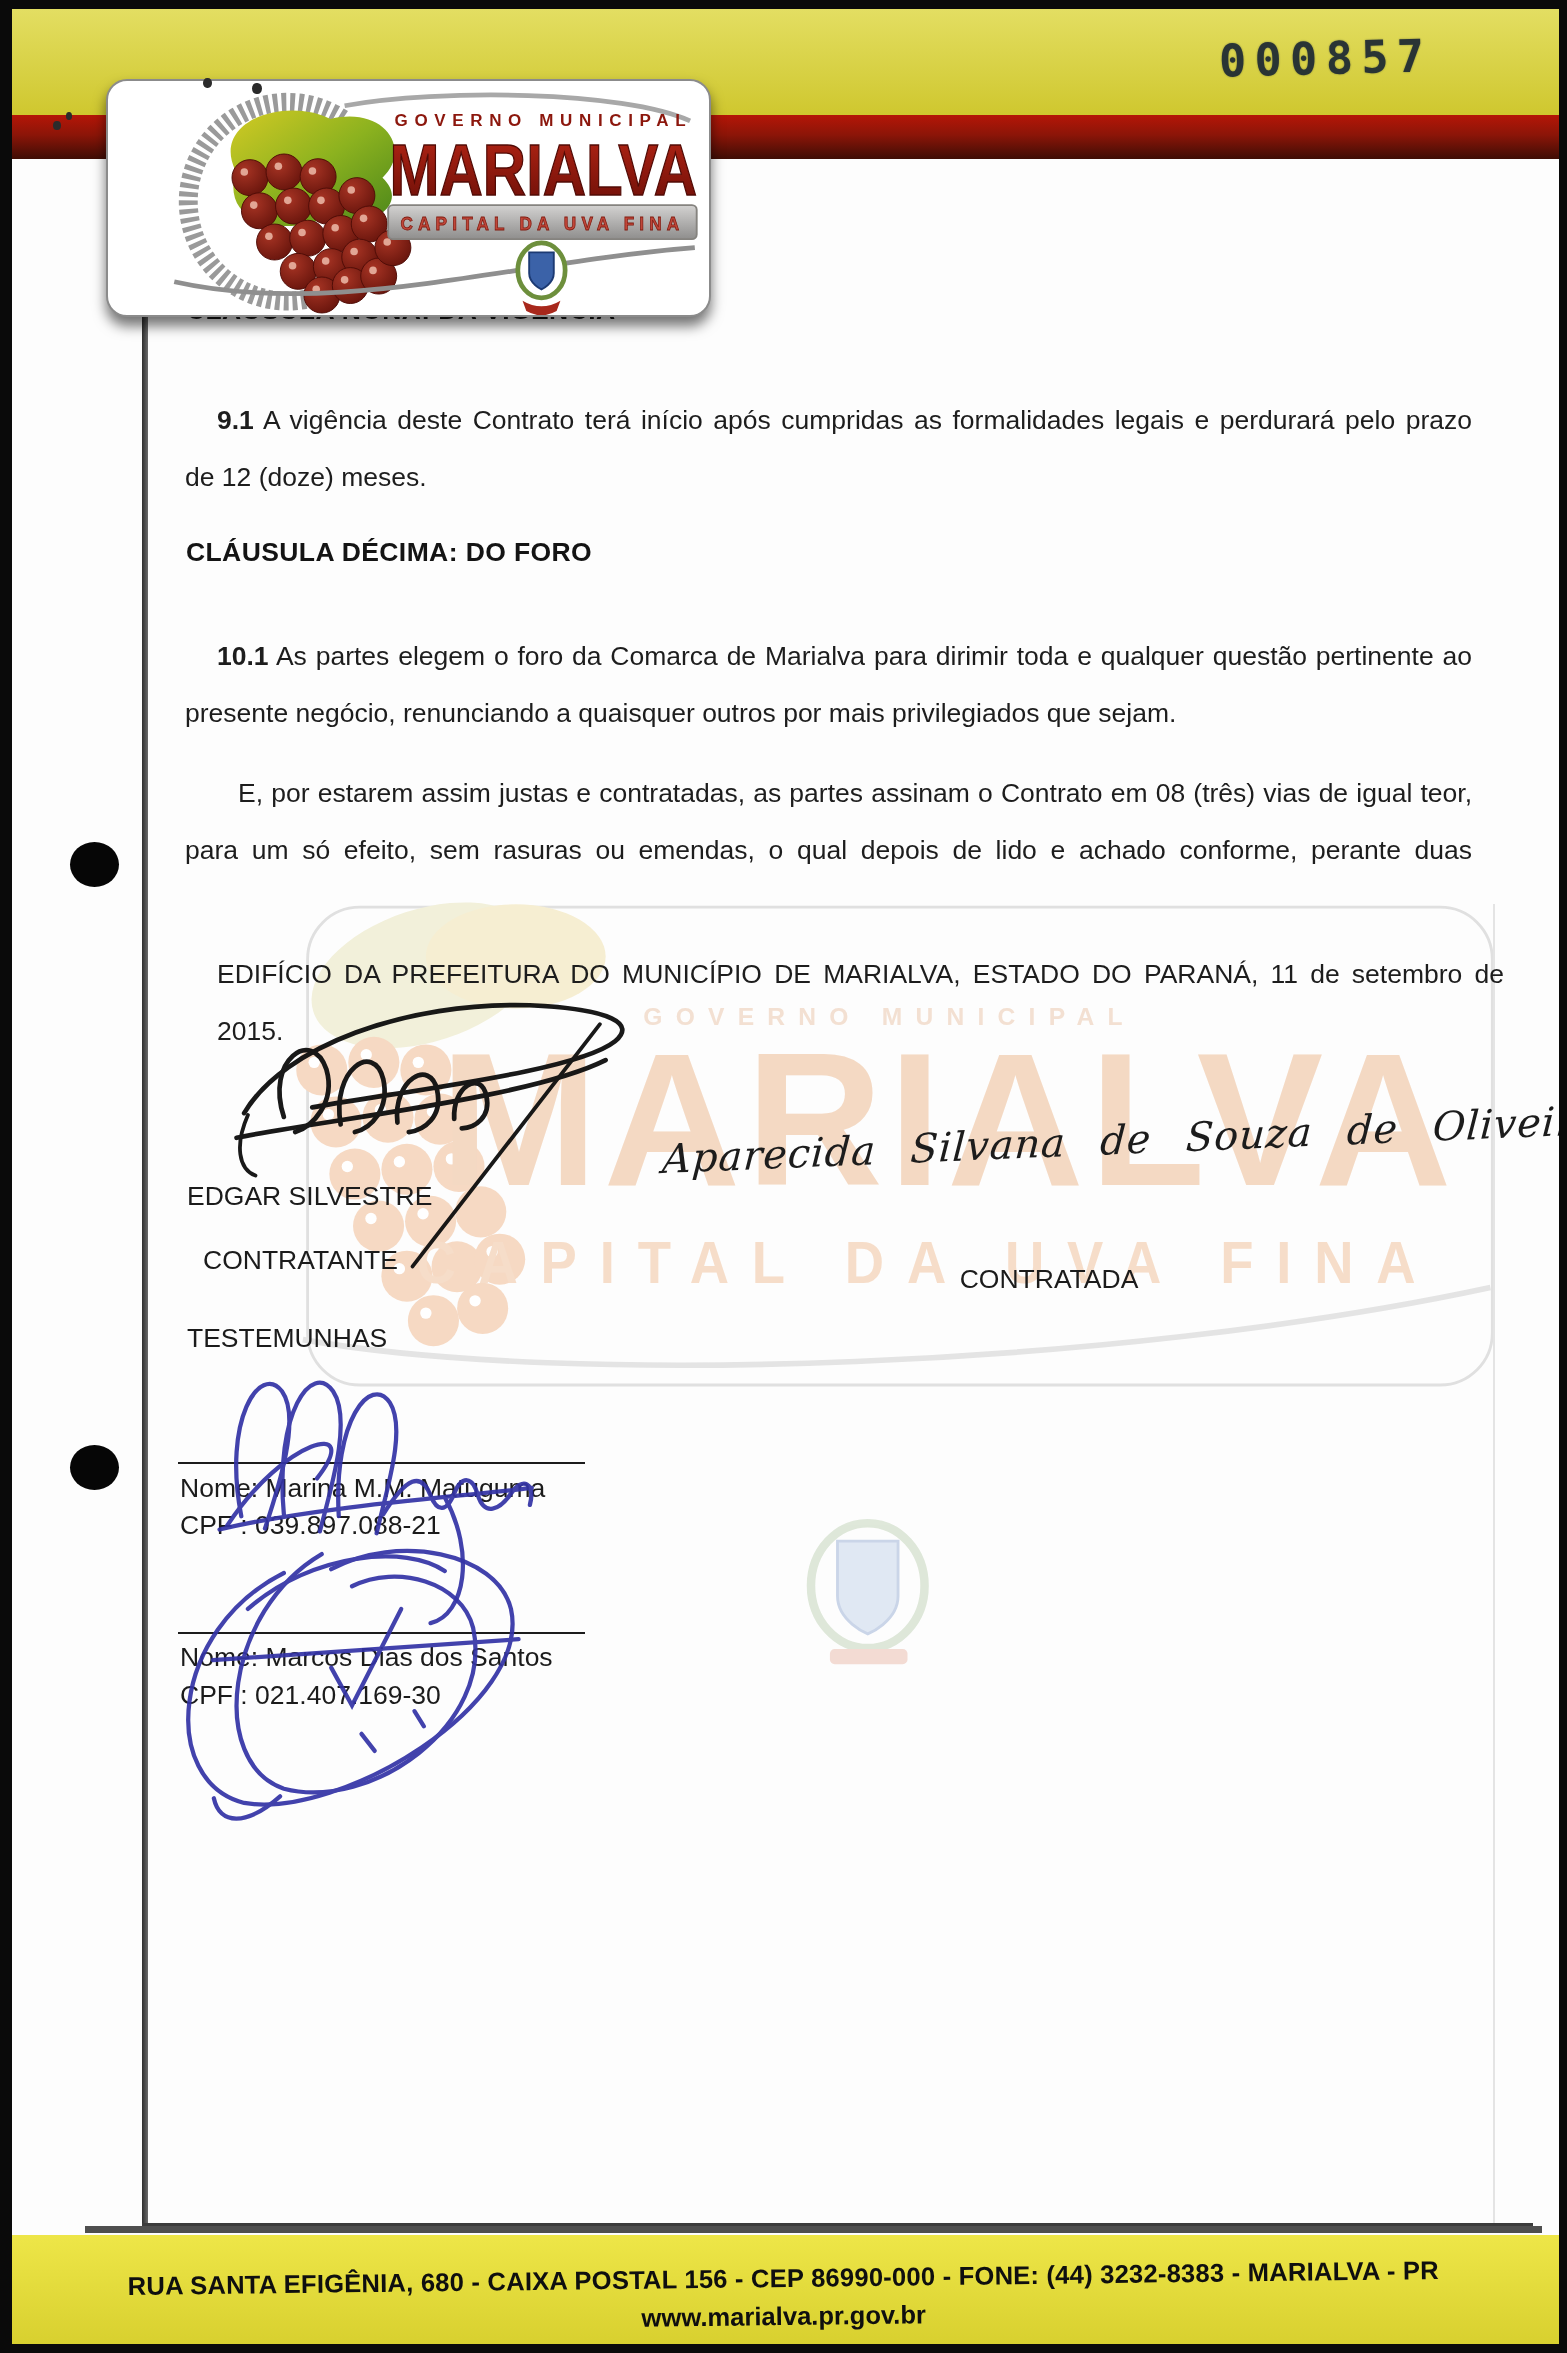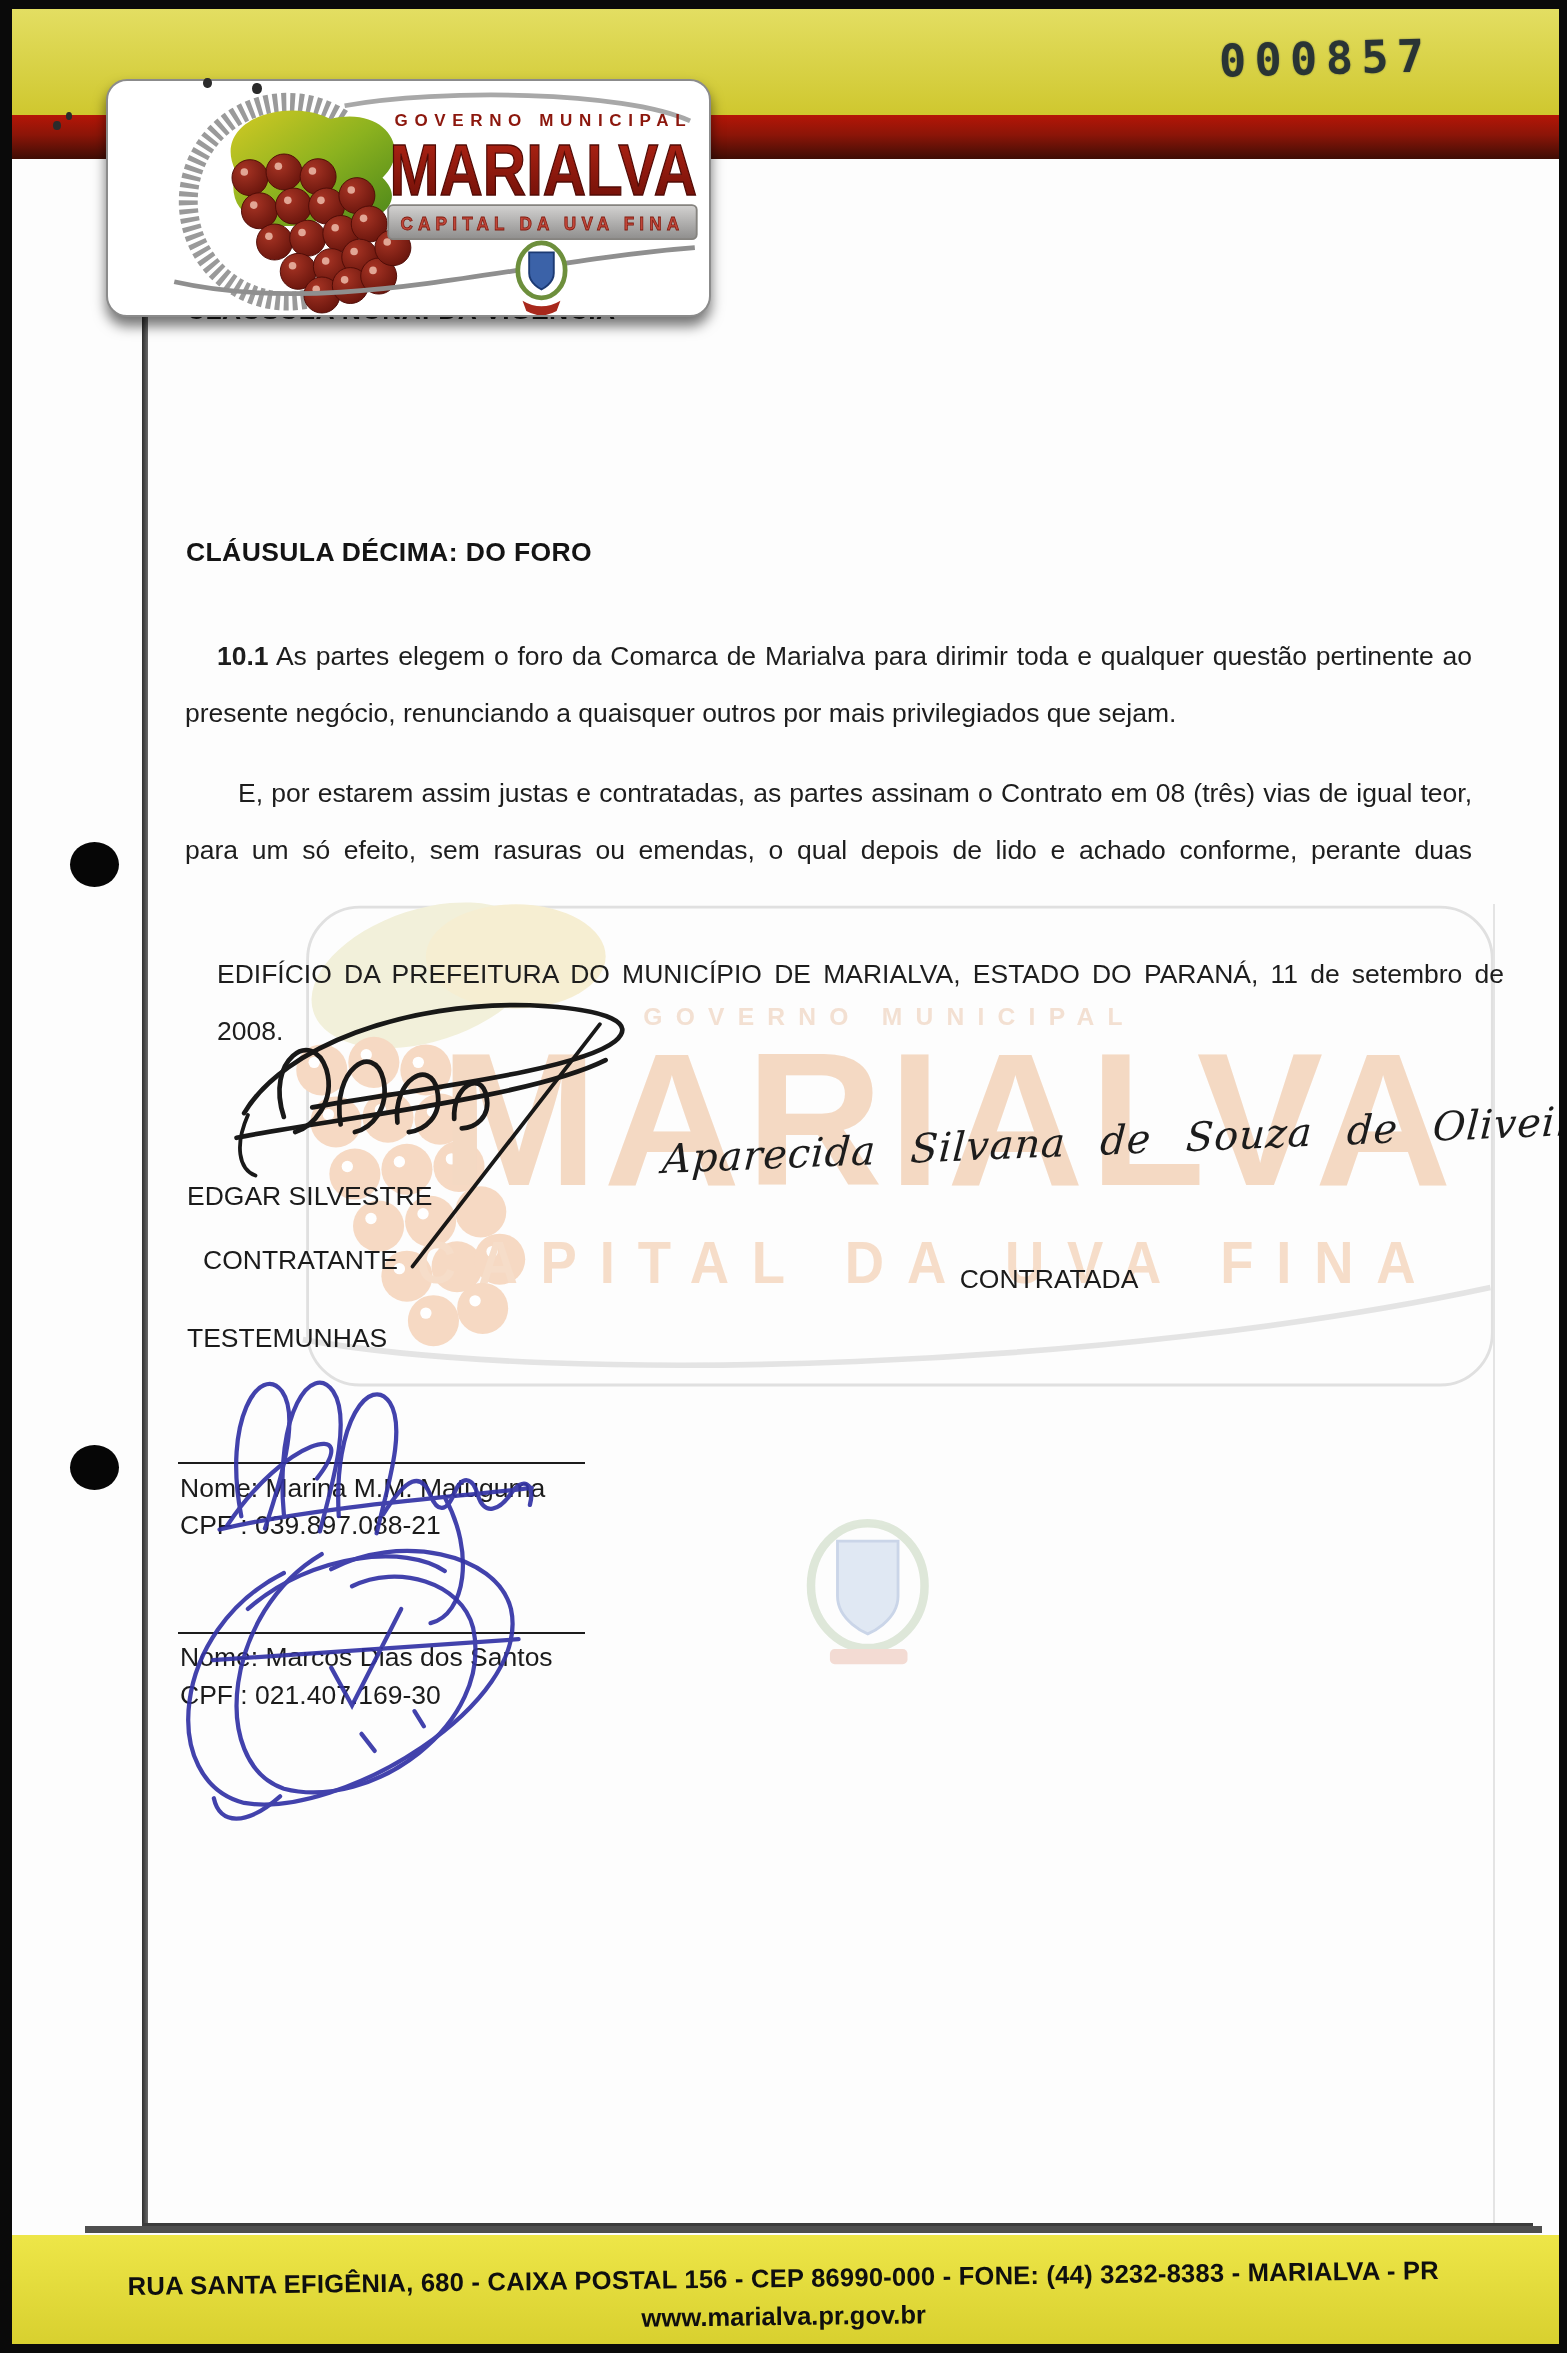--- a/index.html
+++ b/index.html
@@ -212,36 +212,40 @@
       <g transform="translate(432,168)">
         <ellipse cx="26" cy="32" rx="25" ry="29" fill="#ffffff" stroke="#6d8f3c" stroke-width="5"></ellipse>
         <path d="M 13 13 h 26 v 22 c 0 11 -13 17 -13 17 c 0 0 -13 -6 -13 -17 Z" fill="#3b62a8" stroke="#1c3a73" stroke-width="2"></path>
         <path d="M 6 64 q 20 12 40 0 l -4 11 q -16 9 -32 0 Z" fill="#a8281c"></path>
       </g>
     </svg>
   </div>
 
   <div class="clause-h" style="top:295px;">CLÁUSULA NONA: DA VIGÊNCIA</div>
 
+  <div class="para" style="top:392px;">
+    <div class="jline ind34"><b>9.1</b><span> A vigência deste Contrato terá início após cumpridas as formalidades legais e perdurará pelo prazo</span></div>
+    <div class="lline">de 12 (doze) meses.</div>
+  </div>
 
   <div class="clause-h" style="top:537px;">CLÁUSULA DÉCIMA: DO FORO</div>
 
   <div class="para" style="top:628px;">
     <div class="jline ind34"><b>10.1</b><span> As partes elegem o foro da Comarca de Marialva para dirimir toda e qualquer questão pertinente ao</span></div>
     <div class="lline">presente negócio, renunciando a quaisquer outros por mais privilegiados que sejam.</div>
   </div>
 
   <div class="para" style="top:765px;">
     <div class="jline ind56">E, por estarem assim justas e contratadas, as partes assinam o Contrato em 08 (três) vias de igual teor,</div>
     <div class="jline">para um só efeito, sem rasuras ou emendas, o qual depois de lido e achado conforme, perante duas</div>
   </div>
 
   <div class="para" style="top:946px;margin-left:32px;">
     <div class="jline">EDIFÍCIO DA PREFEITURA DO MUNICÍPIO DE MARIALVA, ESTADO DO PARANÁ, 11 de setembro de</div>
-    <div class="lline">2008.</div>
+    <div class="lline">2015.</div>
   </div>
 
   <svg class="sig-svg" style="left:0;top:0;" width="1567" height="2354" viewBox="0 0 1656 2487">
     <g fill="none" stroke="#0d0d0d" stroke-width="5" stroke-linecap="round" opacity="0.95">
       <path d="M 258 1176 C 300 1105 430 1058 560 1062 C 648 1066 672 1082 650 1100 C 610 1132 430 1152 330 1170"></path>
       <path d="M 300 1180 C 280 1120 330 1085 345 1130 C 355 1165 330 1190 312 1196"></path>
       <path d="M 360 1188 C 350 1130 395 1100 405 1140 C 412 1172 392 1192 375 1196"></path>
       <path d="M 420 1186 C 415 1140 455 1118 462 1152 C 468 1180 448 1194 432 1196"></path>
       <path d="M 480 1182 C 478 1148 508 1130 514 1158 C 519 1180 502 1192 488 1192"></path>
       <path d="M 250 1202 C 350 1182 560 1160 640 1120"></path>

